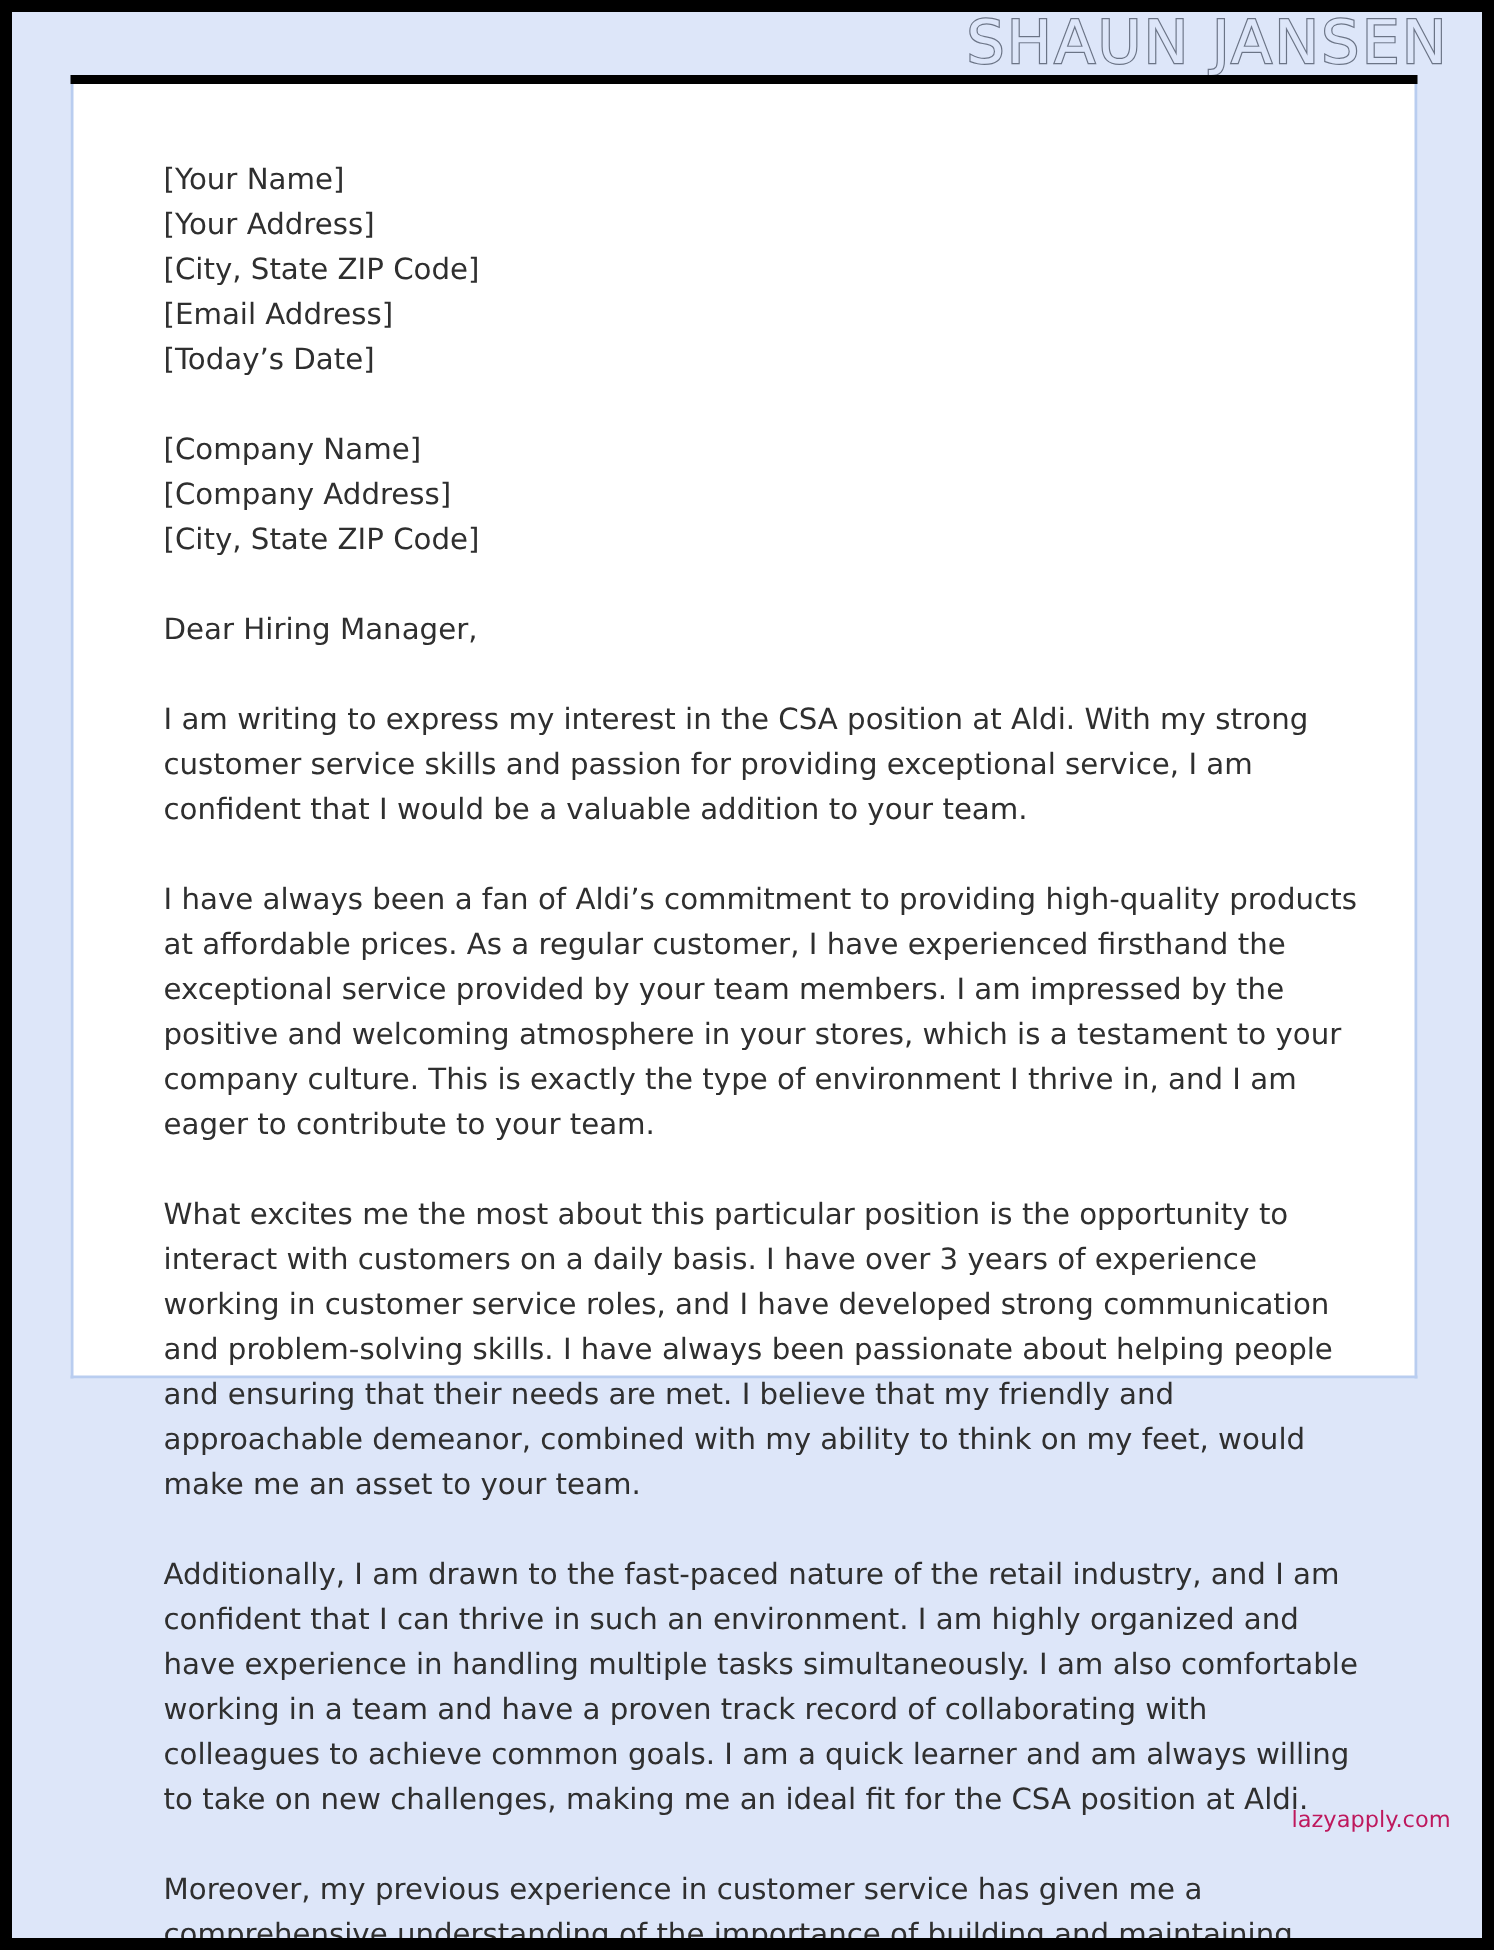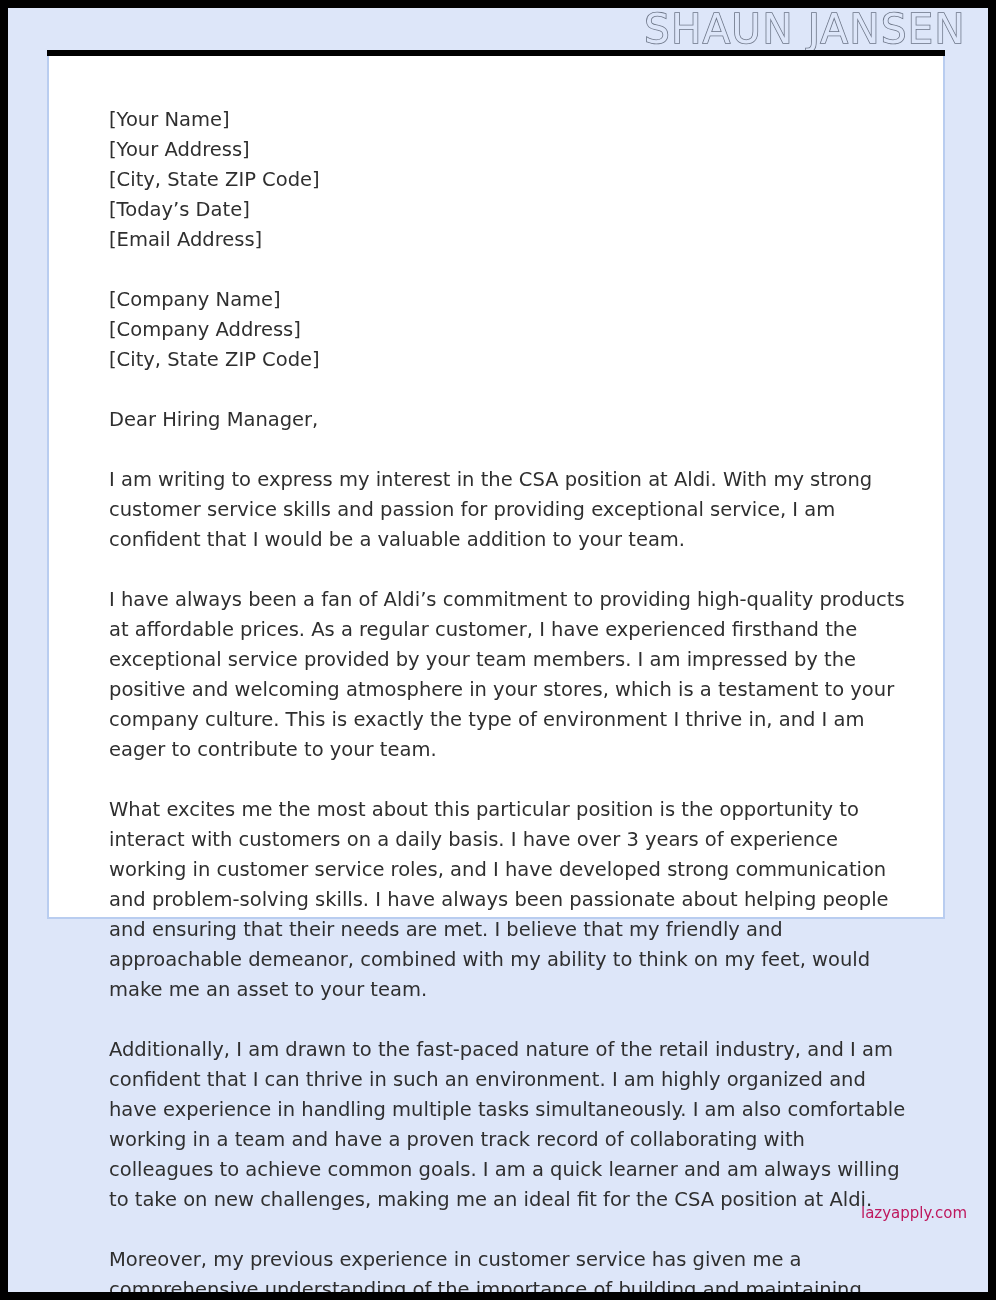--- a/index.html
+++ b/index.html
@@ -130,22 +130,22 @@
 
   <div class="header-rule"></div>
 
   <div class="page">
     <div class="letter-body">
 
       <div class="addr-block">
         <span class="addr-line">[Your Name]</span>
         <span class="addr-line">[Your Address]</span>
         <span class="addr-line">[City, State ZIP Code]</span>
+        <span class="addr-line">[Email Address]</span>
         <span class="addr-line">[Today’s Date]</span>
-        <span class="addr-line">[Email Address]</span>
       </div>
 
       <div class="addr-block">
         <span class="addr-line">[Company Name]</span>
         <span class="addr-line">[Company Address]</span>
         <span class="addr-line">[City, State ZIP Code]</span>
       </div>
 
       <p class="salutation">Dear Hiring Manager,</p>
 

